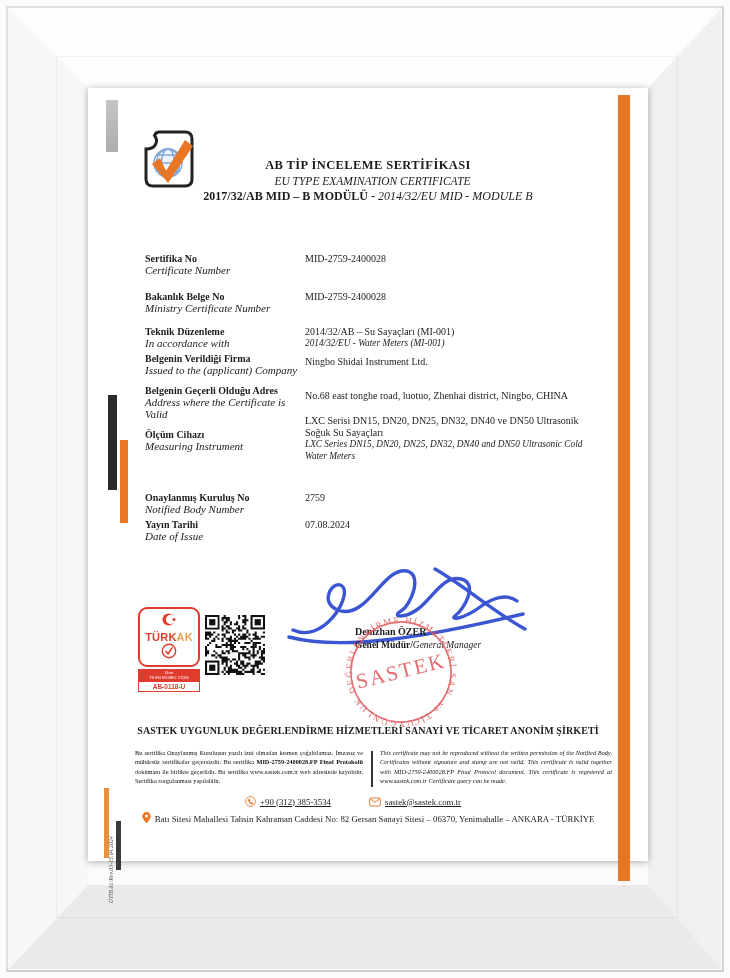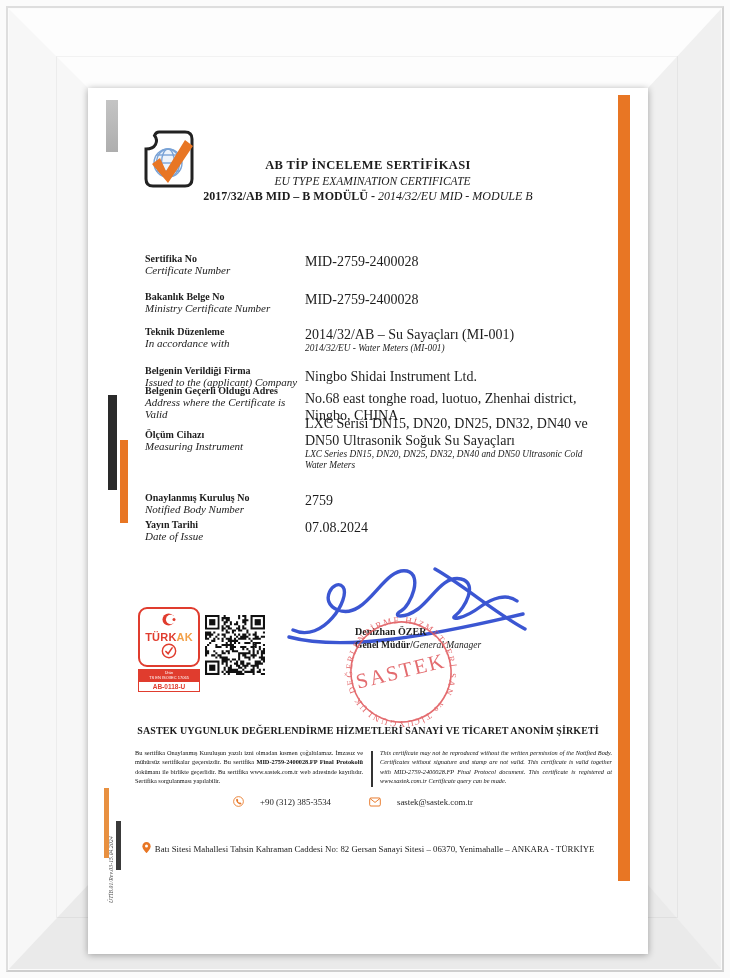--- a/index.html
+++ b/index.html
@@ -9,21 +9,21 @@
   
   .frame-outer-line { position:absolute; inset:6px; border:2px solid #dedede;
       border-right-color:#d3d3d3; border-bottom-color:#cecece; }
   .frame-bevel { position:absolute; left:9px; top:9px; right:9px; bottom:9px;
       border-style:solid; border-width:79px 73px 84px 79px;
       border-color:#fdfdfd #f0f0f0 #eaeaea #f7f7f7; }
   .frame-inner-line { position:absolute; left:56px; top:56px; right:52px; bottom:60px;
       border:1px solid rgba(0,0,0,0.045); }
 
   
-  .paper { position:absolute; left:88px; top:88px; width:560px; height:866px;
+  .paper { position:absolute; left:88px; top:88px; width:560px; height:773px;
       background:#ffffff; box-shadow:0 1px 7px rgba(0,0,0,0.33); color:#1c1c1c; }
 
   .gray-topbar   { position:absolute; left:18px; top:12px; width:12px; height:52px;
       background:linear-gradient(#c4c4c4,#aeaeae); }
   .orange-sidebar{ position:absolute; left:530px; top:7px; width:12px; height:786px; }
   .black-bar-1   { position:absolute; left:20px; top:307px; width:9px; height:95px; background:#2a2a2a; }
   .orange-bar-1  { position:absolute; left:32px; top:352px; width:8px; height:83px; }
   .orange-bar-2  { position:absolute; left:16px; top:700px; width:5px; height:70px; }
   .black-bar-2   { position:absolute; left:28px; top:733px; width:5px; height:49px; background:#3a3a3a; }
 
@@ -35,21 +35,21 @@
   .title-mid { font-size:12px; margin-top:2px; }
   .title-mid .b { font-weight:bold; }
   .title-mid .i { font-style:italic; }
 
   
   .field-row { position:absolute; left:57px; width:470px; display:flex; }
   .f-label { width:160px; flex:none; }
   .f-label-tr { font-size:10px; font-weight:bold; }
   .f-label-en { font-size:11px; font-style:italic; color:#222; }
   .f-value { width:300px; margin-left:0; }
-  .f-value-tr { font-size:14px; line-height:1.22; }
+  .f-value-tr { font-size:10px; line-height:1.22; }
   .f-value-en { font-size:9.3px; font-style:italic; line-height:1.22; color:#222; }
   .lbl-down .f-label { margin-top:14px; }
 
   
   .sig-svg { position:absolute; left:195px; top:468px; width:250px; height:97px; }
   .sig-name  { position:absolute; left:267px; top:538px; font-size:10px; font-weight:bold; }
   .sig-title { position:absolute; left:267px; top:552px; font-size:9.5px; }
   .sig-title .b { font-weight:bold; } .sig-title .i { font-style:italic; }
   .stamp { position:absolute; left:257px; top:528px; width:112px; height:112px; opacity:0.88;
       transform:rotate(-14deg); }
@@ -69,22 +69,22 @@
       font-size:10px; font-weight:bold; letter-spacing:0.1px; }
   .para-tr { position:absolute; left:47px; top:660px; width:228px; font-size:6.3px;
       line-height:1.5; text-align:justify; color:#111; }
   .para-tr .b { font-weight:bold; }
   .para-en { position:absolute; left:292px; top:660px; width:232px; font-size:6.3px;
       line-height:1.5; text-align:justify; font-style:italic; color:#111; }
   .para-divider { position:absolute; left:283px; top:663px; width:1.5px; height:36px; background:#333; }
 
   .contact-row { position:absolute; left:0; top:708px; width:530px; display:flex;
       justify-content:center; gap:38px; font-size:8.8px; }
-  .contact-item { display:flex; align-items:center; gap:16px; }
-  .address-row { position:absolute; left:0; top:754px; width:560px; text-align:center; font-size:8.8px; }
+  .contact-item { display:flex; align-items:center; gap:4px;text-decoration:underline; }
+  .address-row { position:absolute; left:0; top:724px; width:560px; text-align:center; font-size:8.8px; }
   .address-row .pin { vertical-align:-1px; margin-right:2px; }
 
   .doc-ref { position:absolute; left:20px; top:815px; width:130px; font-size:5.5px; color:#444;
       transform:rotate(-90deg); transform-origin:0 0; letter-spacing:0.2px; font-style:italic; }
 </style>
 </head>
 <body>
 
 <div class="stage">
   <div class="frame-outer-line"></div>
@@ -140,21 +140,21 @@
     <div class="field-row" style="top:238px">
       <div class="f-label">
           <div class="f-label-tr">Teknik Düzenleme</div>
           <div class="f-label-en">In accordance with</div>
         </div>
       <div class="f-value">
           <div class="f-value-tr">2014/32/AB – Su Sayaçları (MI-001)</div>
           <div class="f-value-en">2014/32/EU - Water Meters (MI-001)</div>
         </div>
     </div>
-    <div class="field-row" style="top:277px">
+    <div class="field-row" style="top:265px">
       <div class="f-label">
           <div class="f-label-tr">Belgenin Verildiği Firma</div>
           <div class="f-label-en">Issued to the (applicant) Company</div>
         </div>
       <div class="f-value">
           <div class="f-value-tr" style="margin-top:3px">Ningbo Shidai Instrument Ltd.</div>
         </div>
     </div>
     <div class="field-row" style="top:297px">
       <div class="f-label">

